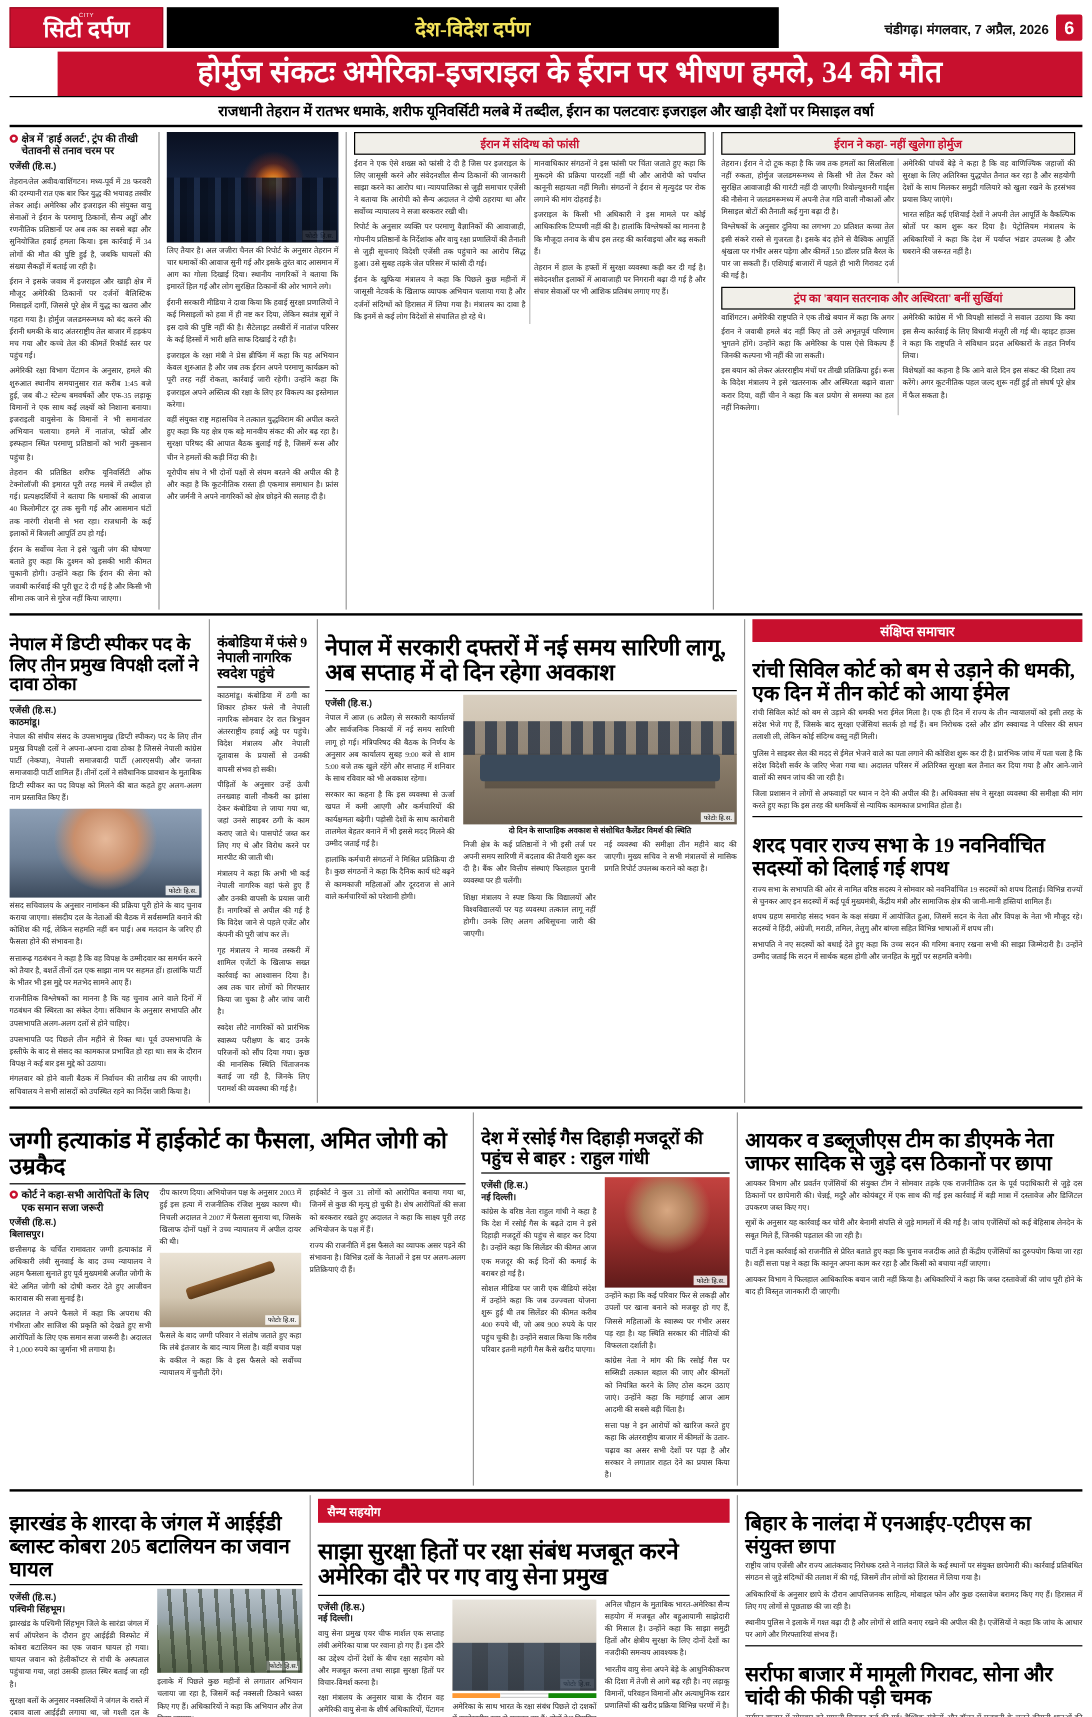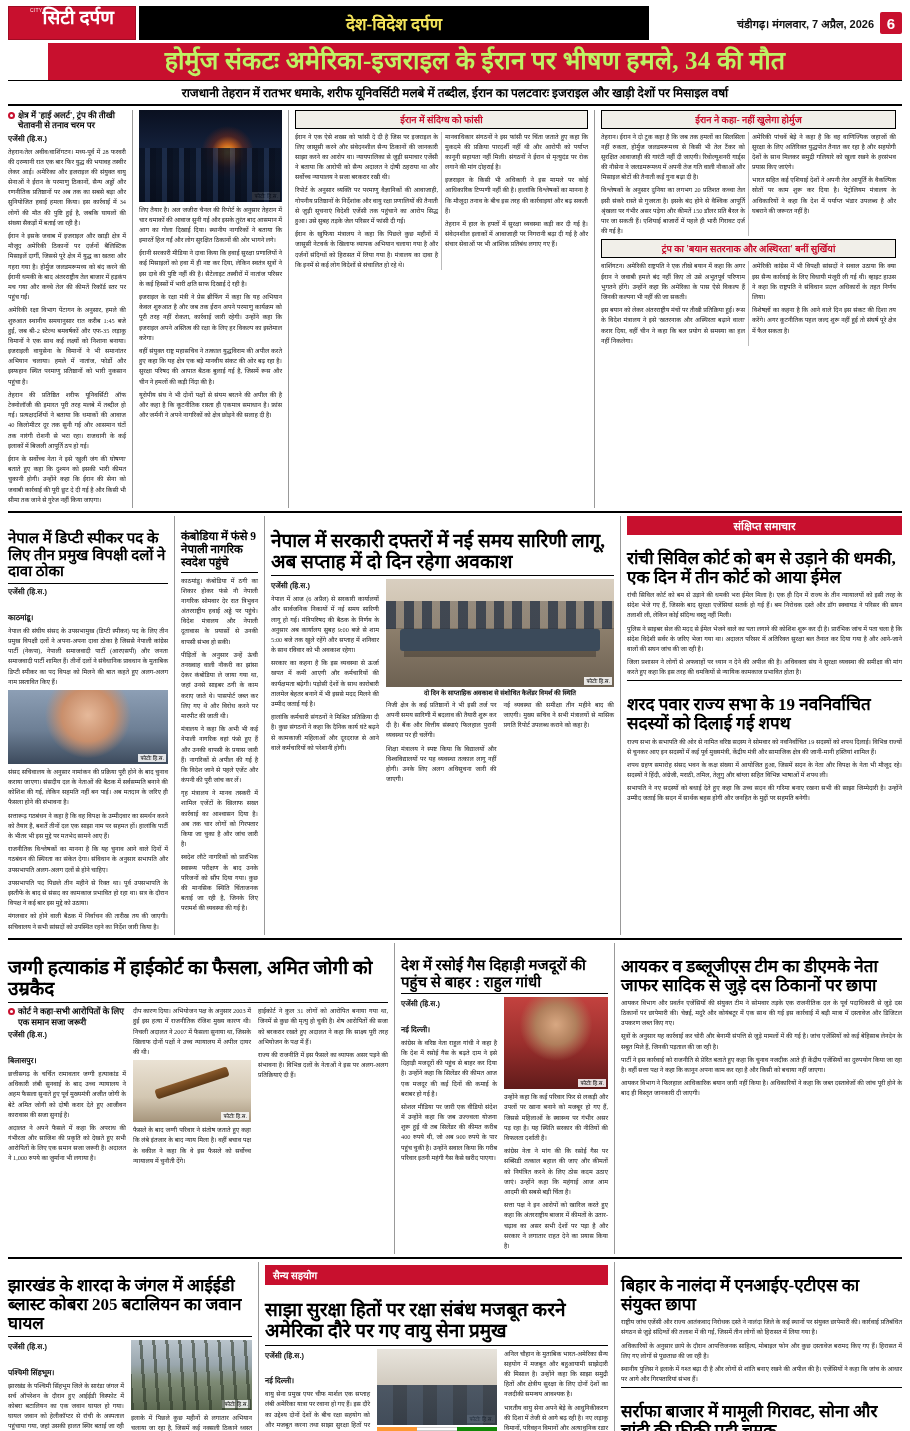--- a/index.html
+++ b/index.html
@@ -27,21 +27,21 @@
     display: flex;
     align-items: stretch;
     height: 34px;
     margin-bottom: 3px;
   }
   .logo-box {
     width: 128px;
     background: #c8102e;
     color: #fff;
     display: flex;
-    flex-direction: row;
+    flex-direction: column;
     justify-content: center;
     padding: 1px 4px;
     border: 1px solid #a00c24;
   }
   .logo-top {
     font-size: 5px;
     letter-spacing: .3px;
     line-height: 1;
     text-align: center;
     opacity: .95;
@@ -85,21 +85,21 @@
     color: #fff;
     width: 22px; height: 22px;
     display: flex; align-items: center; justify-content: center;
     font-size: 15px; font-weight: bold;
     border-radius: 2px;
   }
 
   
   .banner {
     background: #c8102e;
-    color: #bef264;
+    color: #ffffff;
     text-align: center;
     padding: 4px 6px 5px 6px;
     font-family: "Liberation Serif", serif;
     font-size: 25px;
     font-weight: bold;
     line-height: 1.1;
     letter-spacing: .2px;
     margin-left: 40px;
   }
   .subbanner {
@@ -134,21 +134,21 @@
   .hl-sm { font-size: 17px; }
   .hl-xs { font-size: 11.5px; }
 
   .byline {
     font-size: 7.5px;
     font-weight: bold;
     margin: 2px 0 3px 0;
     line-height: 1.3;
   }
   .byline .agency { display: block; }
-  .byline .city { display: block; margin-top: 16px; }
+  .byline .city { display: block; }
 
   p.body {
     font-size: 6.3px;
     line-height: 1.62;
     text-align: justify;
     margin: 0 0 3px 0;
     color: #1a1a1a;
     font-family: "Liberation Serif", serif;
     hyphens: auto;
     word-break: break-word;

